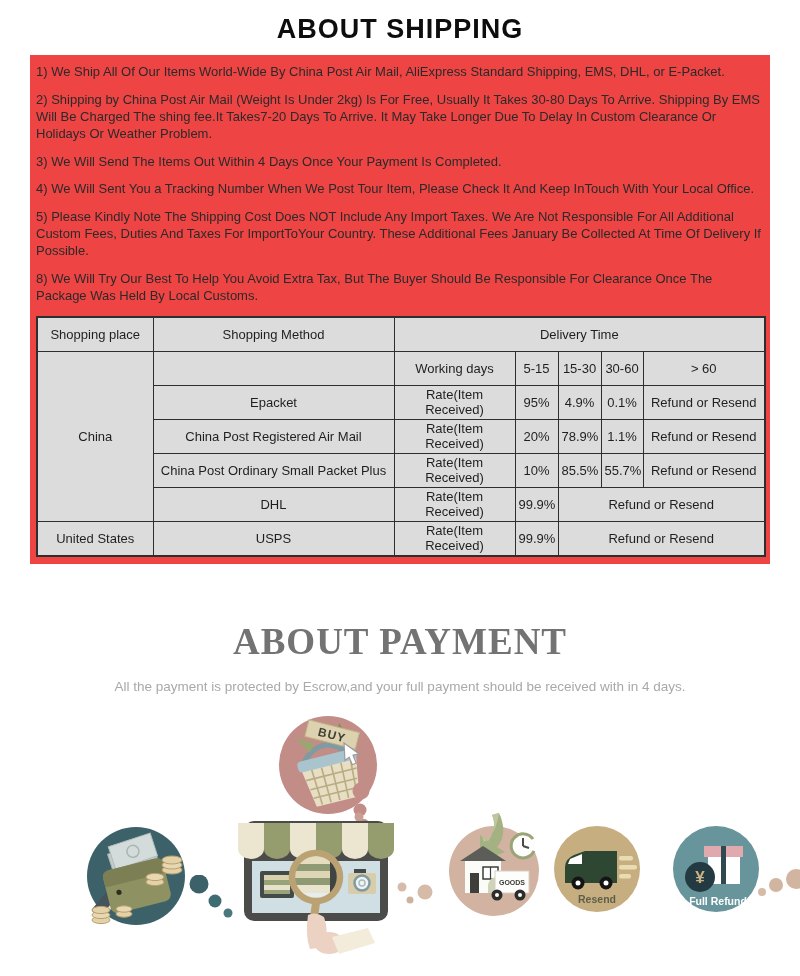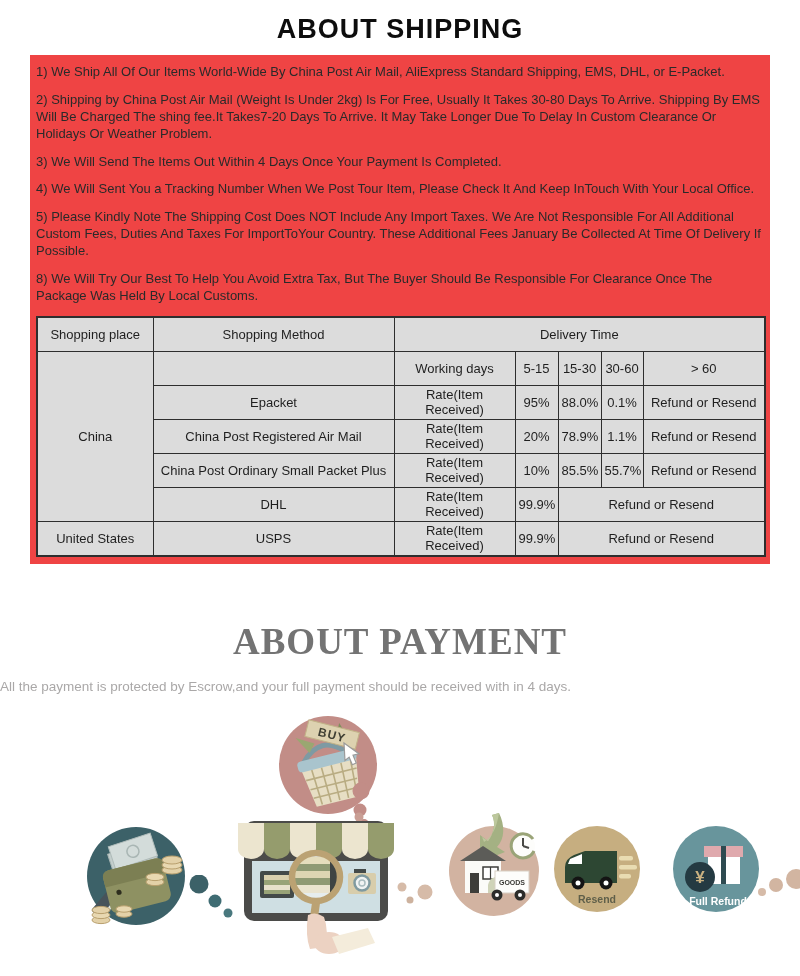--- a/index.html
+++ b/index.html
@@ -14,21 +14,21 @@
 
   table.shipping{border-collapse:collapse;margin:4px auto 2px;width:730px;
     border:2.5px solid #2e2e2e;background:#dcdcdc;table-layout:fixed;}
   table.shipping th,table.shipping td{border:1.6px solid #2e2e2e;height:31px;
     padding:1px 3px;text-align:center;font-size:13px;font-weight:normal;color:#1f1f1f;
     overflow:hidden;}
 
   .pay-title{margin:56px 0 12px;text-align:center;
     font-family:"Liberation Serif","DejaVu Serif",serif;font-weight:bold;
     font-size:37px;letter-spacing:1px;color:#737373;}
-  .pay-sub{margin:0;font-size:13.5px;line-height:24px;color:#aaa8a8;}
+  .pay-sub{margin:0;text-align:center;font-size:13.5px;line-height:24px;color:#aaa8a8;}
 
   .illustrations{position:relative;width:800px;height:248px;margin-top:8px;overflow:hidden;}
   .illustrations svg{position:absolute;display:block;}
   .svg-buy{left:276px;top:6px;}
   .svg-wallet{left:84px;top:117px;}
   .svg-dots-teal{left:188px;top:168px;}
   .svg-store{left:232px;top:104px;}
   .svg-dots-tan{left:397px;top:172px;}
   .svg-goods{left:447px;top:106px;}
   .svg-resend{left:553px;top:118px;}
@@ -72,21 +72,21 @@
           <td>Working days</td>
           <td>5-15</td>
           <td>15-30</td>
           <td>30-60</td>
           <td>&gt; 60</td>
         </tr>
         <tr>
           <td>Epacket</td>
           <td>Rate(Item Received)</td>
           <td>95%</td>
-          <td>88.0%</td>
+          <td>4.9%</td>
           <td>0.1%</td>
           <td>Refund or Resend</td>
         </tr>
         <tr>
           <td>China Post Registered Air Mail</td>
           <td>Rate(Item Received)</td>
           <td>20%</td>
           <td>78.9%</td>
           <td>1.1%</td>
           <td>Refund or Resend</td>

